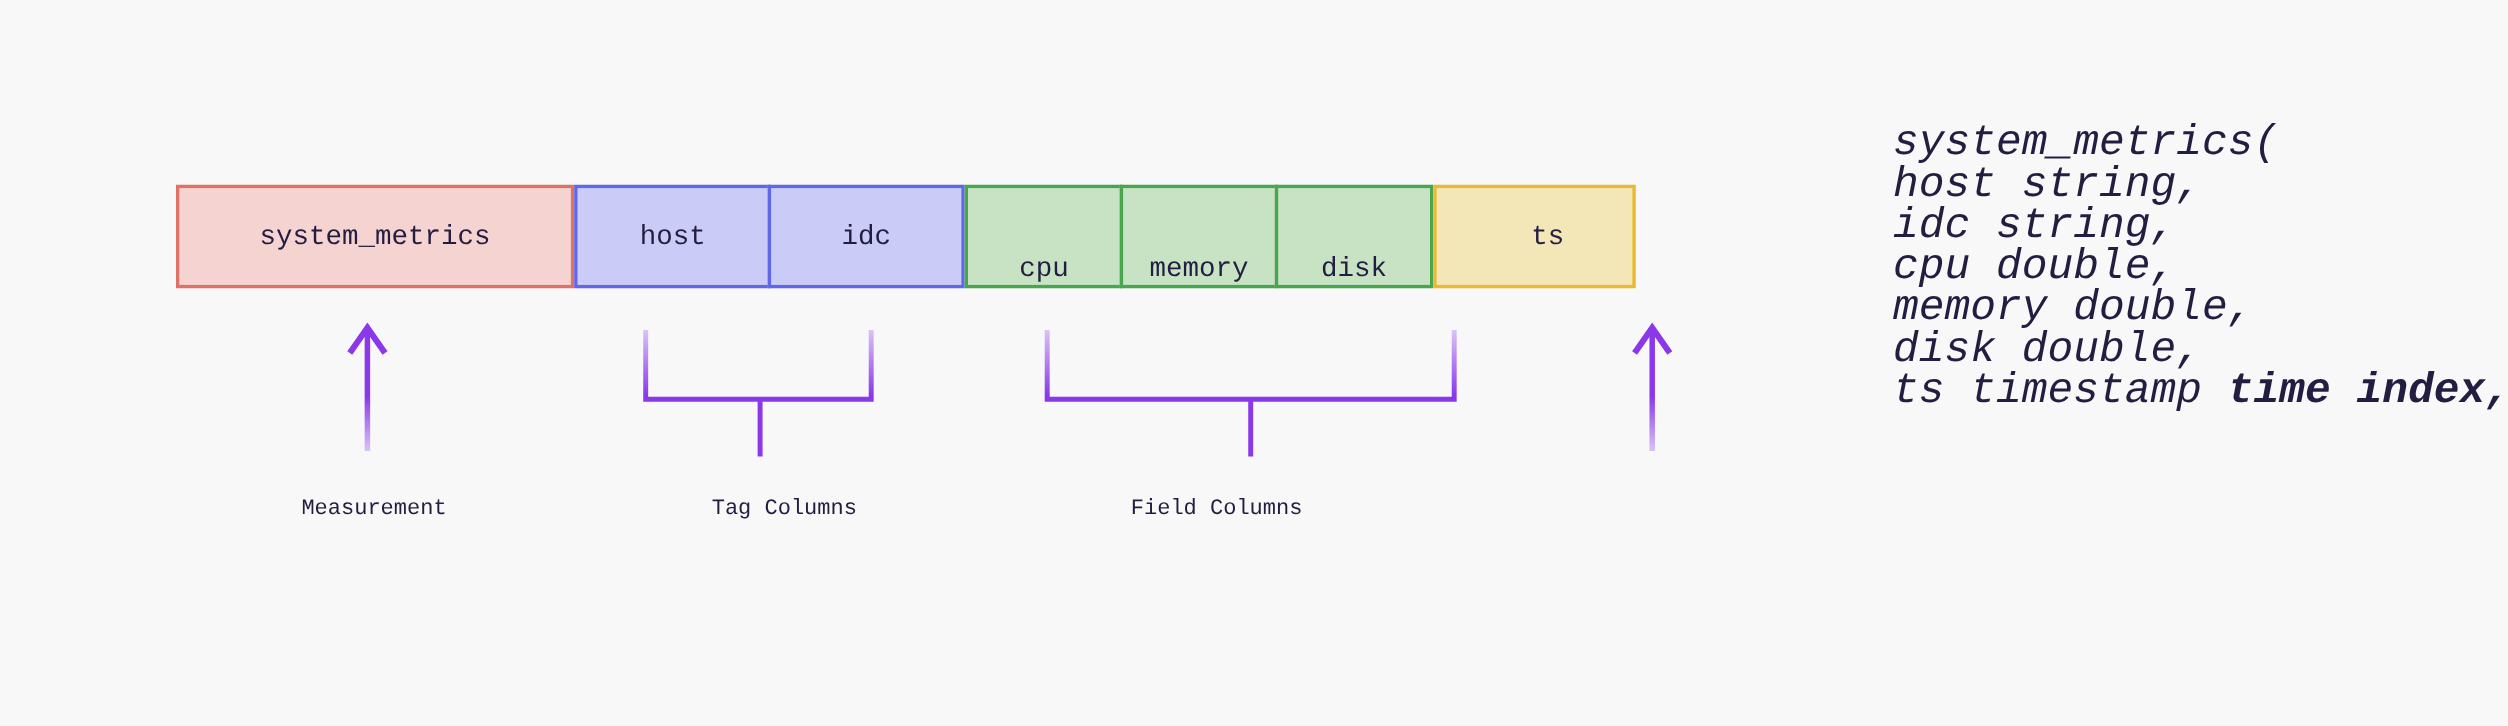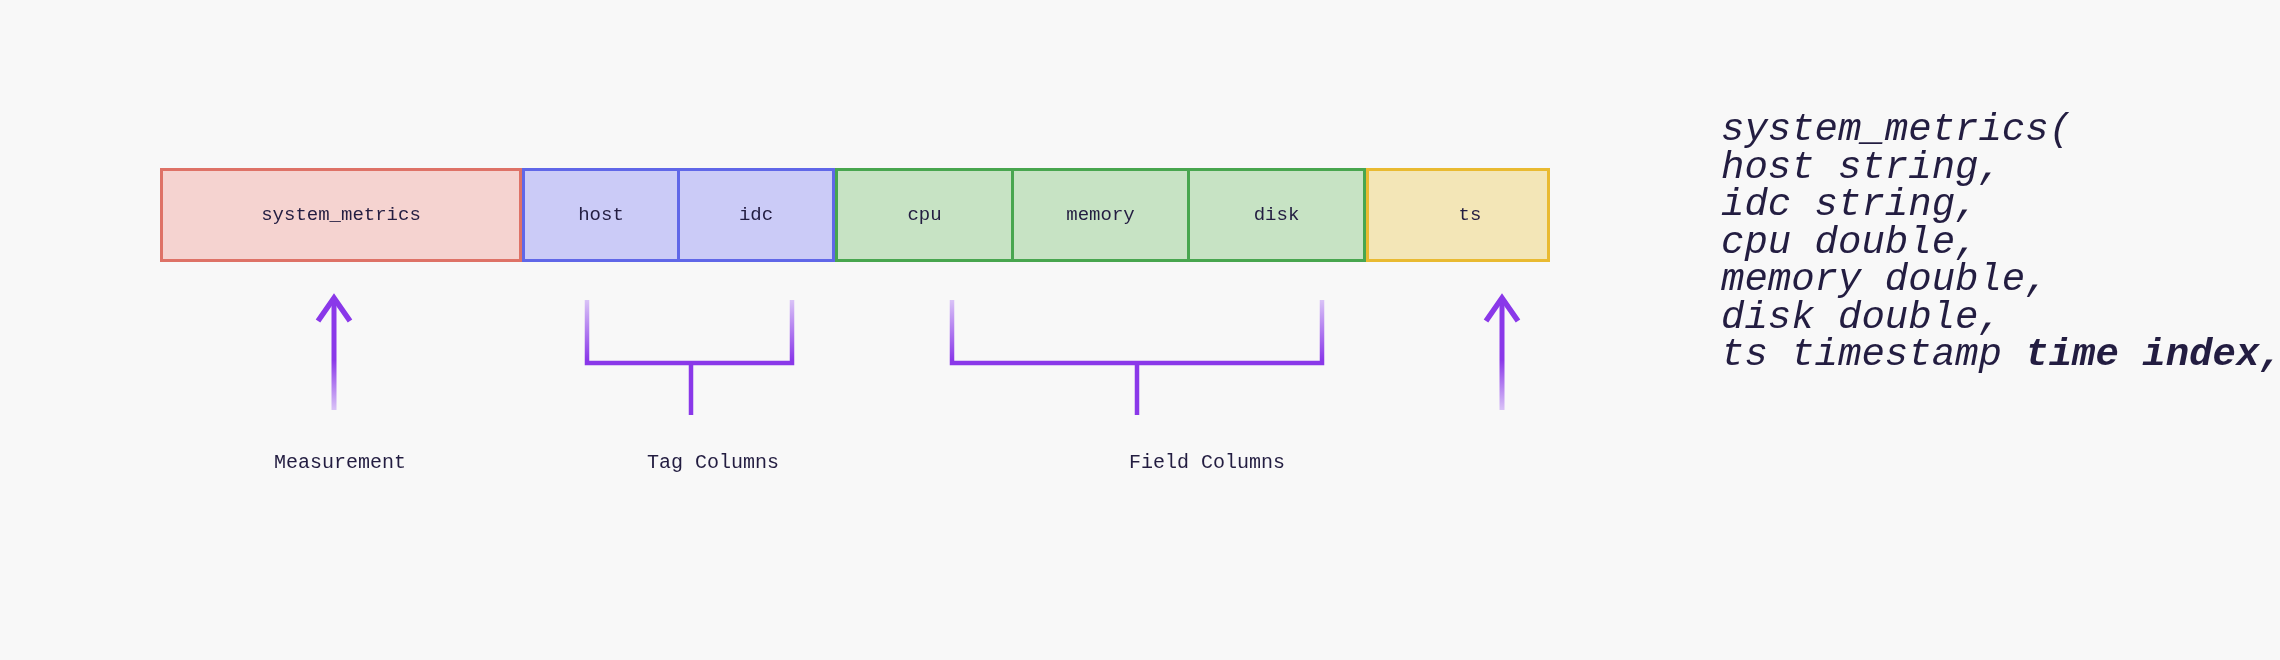--- a/index.html
+++ b/index.html
@@ -9,39 +9,39 @@
     background: var(--background, #f8f8f8);
     color: var(--text, #231d41);
   }
   .canvas { position: relative; width: 2280px; height: 660px; overflow: hidden; }
 
   
   .bar { position: absolute; left: 160px; top: 168px; display: flex; }
   .box {
     box-sizing: border-box; height: 94px;
     display: flex; align-items: center; justify-content: center;
-    font-size: 19px; border: 3px solid; white-space: nowrap;
+    font-size: 25px; border: 3px solid; white-space: nowrap;
   }
   .role-measurement { width: 362px; background: var(--measurement-fill); border-color: var(--measurement-border); }
-  .role-tag         { width: 158px; background: var(--tag-fill);         border-color: var(--tag-border); text-align: right; }
-  .role-field       { width: 179px; background: var(--field-fill);       border-color: var(--field-border); }
+  .role-tag         { width: 179px; background: var(--tag-fill);         border-color: var(--tag-border); text-align: right; }
+  .role-field       { width: 144px; background: var(--field-fill);       border-color: var(--field-border); align-items: flex-end; }
   .role-time        { width: 184px; background: var(--time-fill);        border-color: var(--time-border); padding-left: 24px; }
   .collapse { margin-left: -3px; }
 
   
   .overlay { position: absolute; left: 0; top: 0; }
 
   
   .ann-label {
     position: absolute; top: 451px; transform: translateX(-50%);
     font-size: 20px; white-space: nowrap;
   }
   .lbl-0 { left: 340px; }
   .lbl-1 { left: 713px; }
-  .lbl-2 { left: 1207px; }
+  .lbl-2 { left: 1106px; }
   .lbl-3 { left: 1515px; }
 
   
   .sql { position: absolute; left: 1721px; top: 112px; }
   .sql-heading {
     font-weight: bold; font-size: 40px; line-height: 44px;
     letter-spacing: 2px; margin: 0 0 22px 0; white-space: nowrap;
   }
   .sql-line { font-size: 39px; line-height: 37.5px; white-space: pre; font-style: italic; }
   .sql-line .bold { font-weight: bold; }

